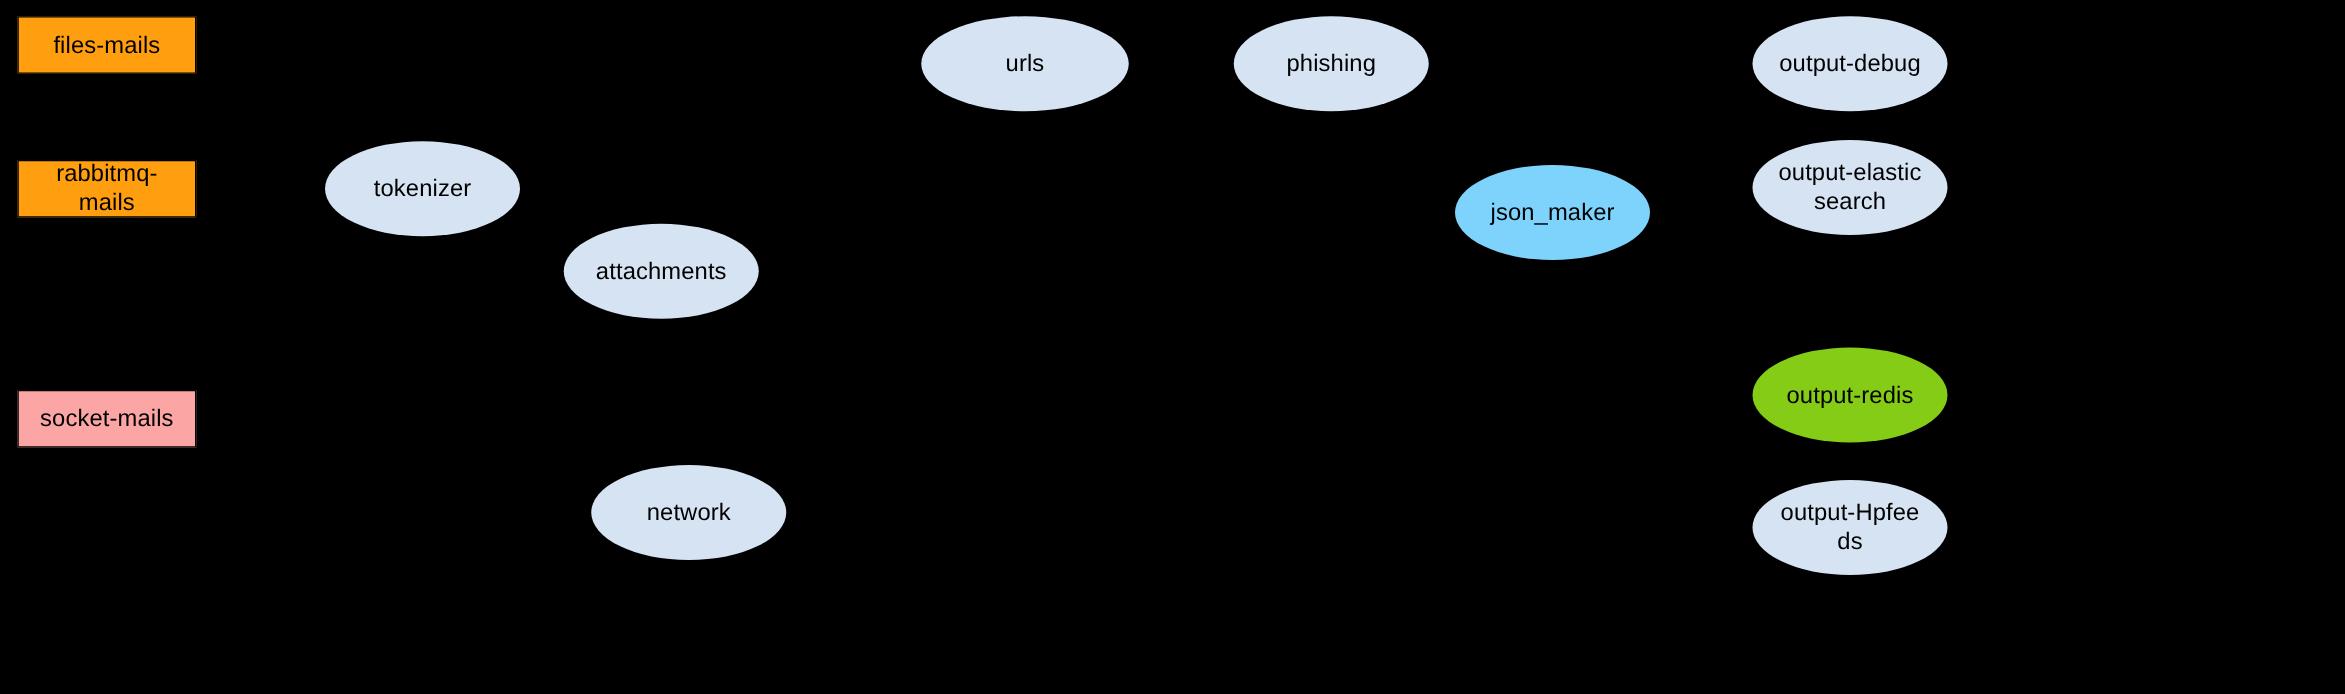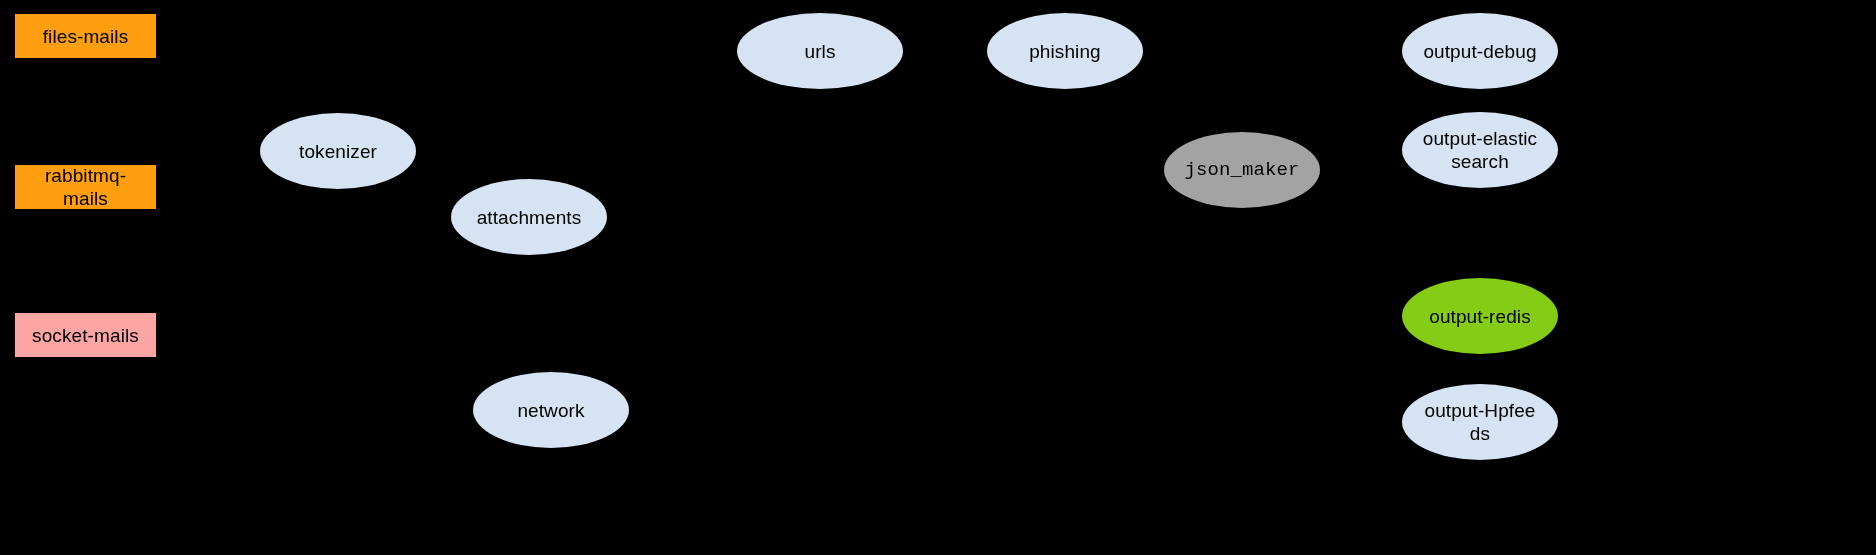--- a/index.html
+++ b/index.html
@@ -44,42 +44,42 @@
     pointer-events: none;
   }
 </style>
 </head>
 <body>
 
 <div id="canvas" style="width: 1876px; height: 555px; background: rgb(0, 0, 0); border-radius: 14px;">
     <div class="node rect" style="left: 14px; top: 13px; width: 143px; height: 46px; background: rgb(255, 159, 15); color: rgb(0, 0, 0); border-color: rgb(0, 0, 0);">
       <span class="node-label">files-mails</span>
     </div>
-    <div class="node rect" style="left: 14px; top: 128px; width: 143px; height: 46px; background: rgb(255, 159, 15); color: rgb(0, 0, 0); border-color: rgb(0, 0, 0); margin-top: 36px;">
+    <div class="node rect" style="left: 14px; top: 128px; width: 143px; height: 46px; background: rgb(255, 159, 15); color: rgb(0, 0, 0); border-color: rgb(0, 0, 0);">
       <span class="node-label">rabbitmq-mails</span>
     </div>
     <div class="node rect" style="left: 14px; top: 312px; width: 143px; height: 46px; background: #fca5a5; color: rgb(0, 0, 0); border-color: rgb(0, 0, 0);">
       <span class="node-label">socket-mails</span>
     </div>
     <div class="node ellipse" style="left: 260px; top: 113px; width: 156px; height: 76px; background: rgb(213, 227, 242); color: rgb(0, 0, 0);">
       <span class="node-label">tokenizer</span>
     </div>
     <div class="node ellipse" style="left: 451px; top: 179px; width: 156px; height: 76px; background: rgb(213, 227, 242); color: rgb(0, 0, 0);">
       <span class="node-label">attachments</span>
     </div>
     <div class="node ellipse" style="left: 473px; top: 372px; width: 156px; height: 76px; background: rgb(213, 227, 242); color: rgb(0, 0, 0);">
       <span class="node-label">network</span>
     </div>
     <div class="node ellipse" style="left: 987px; top: 13px; width: 156px; height: 76px; background: rgb(213, 227, 242); color: rgb(0, 0, 0);">
       <span class="node-label">phishing</span>
     </div>
     <div class="node ellipse" style="left: 737px; top: 13px; width: 166px; height: 76px; background: rgb(213, 227, 242); color: rgb(0, 0, 0);">
       <span class="node-label">urls</span>
     </div>
-    <div class="node ellipse" style="left: 1164px; top: 132px; width: 156px; height: 76px; background: #a3a3a3; color: rgb(0, 0, 0); font-family: Liberation Mono, monospace;">
+    <div class="node ellipse" style="left: 1164px; top: 132px; width: 156px; height: 76px; background: #7dd3fc; color: rgb(0, 0, 0);">
       <span class="node-label">json_maker</span>
     </div>
     <div class="node ellipse" style="left: 1402px; top: 112px; width: 156px; height: 76px; background: rgb(213, 227, 242); color: rgb(0, 0, 0);">
       <span class="node-label">output-elastic
 search</span>
     </div>
     <div class="node ellipse" style="left: 1402px; top: 13px; width: 156px; height: 76px; background: rgb(213, 227, 242); color: rgb(0, 0, 0);">
       <span class="node-label">output-debug</span>
     </div>
     <div class="node ellipse" style="left: 1402px; top: 278px; width: 156px; height: 76px; background: #84cc16; color: rgb(0, 0, 0);">

